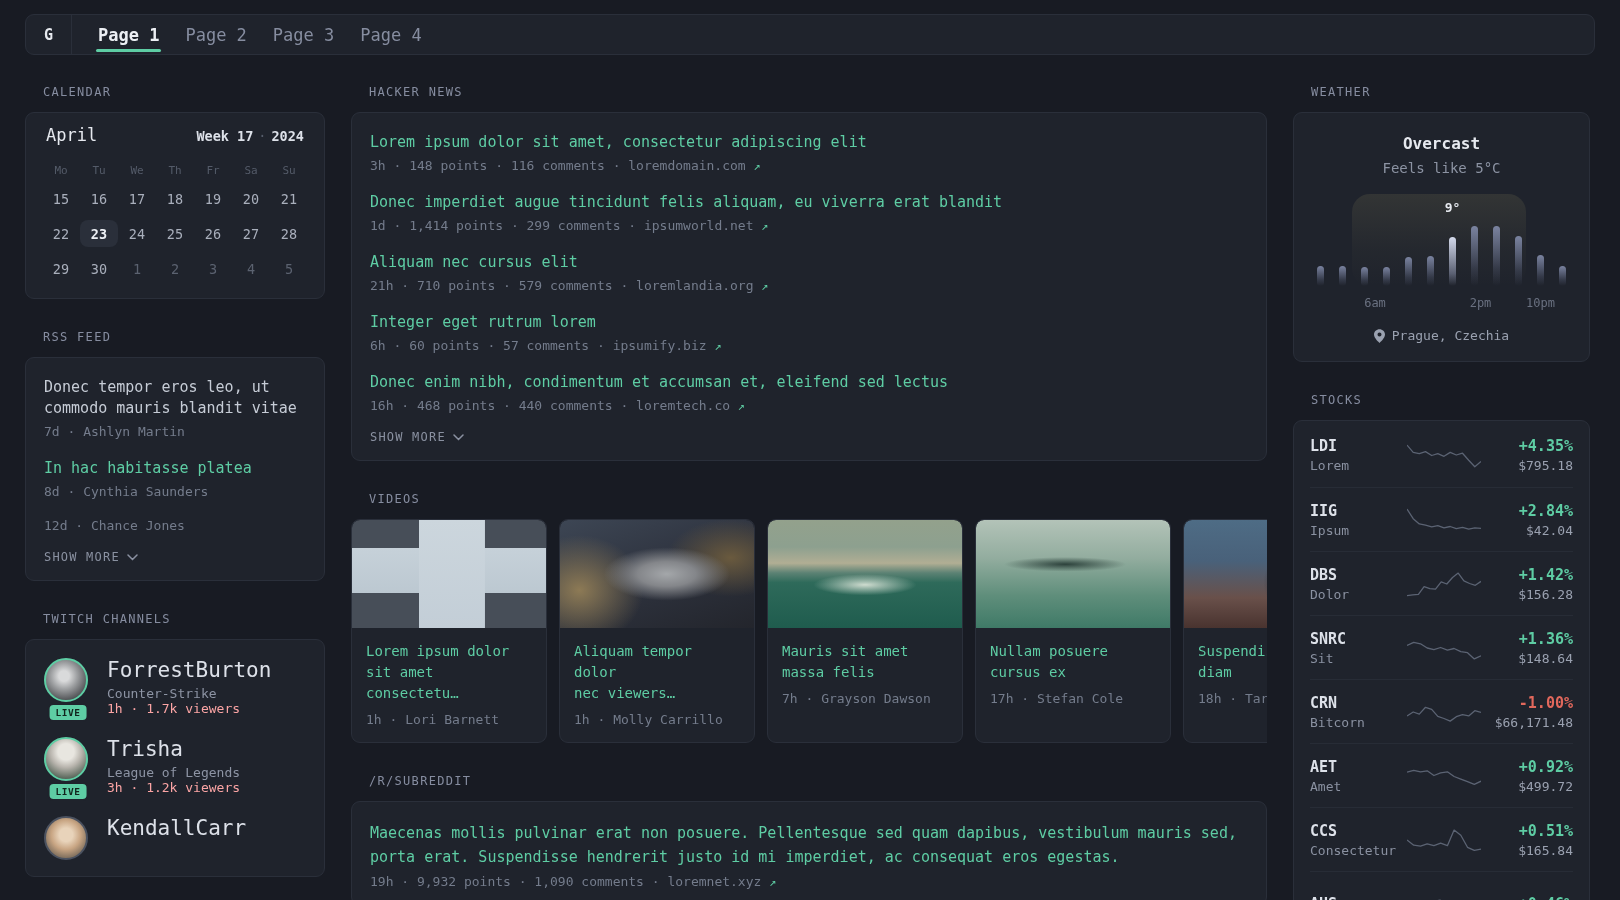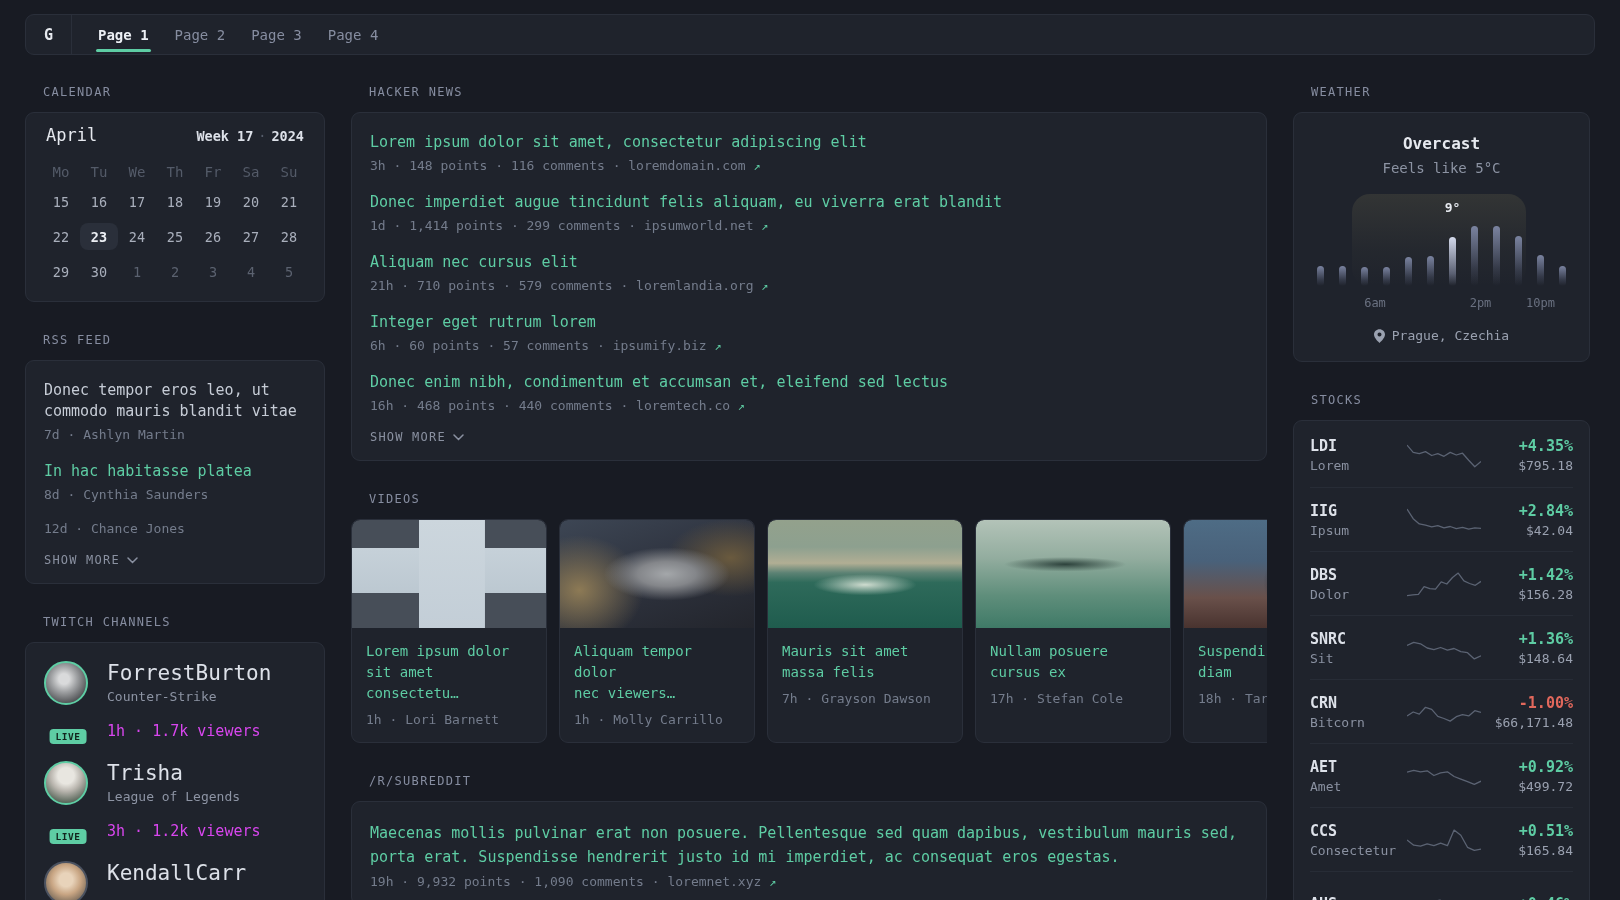--- a/index.html
+++ b/index.html
@@ -20,21 +20,21 @@
     display:flex;
     align-items:stretch;
   }
   .logo {
     width:46px; display:flex; align-items:center; justify-content:center;
     border-right:1px solid #2a2f3a; font-weight:bold; font-size:15px; color:#e6e9ef;
   }
   .tabs { display:flex; gap:26px; padding-left:26px; }
   .tab {
     position:relative; display:flex; align-items:center;
-    color:#868da0; font-size:14px; cursor:pointer;
+    color:#868da0; font-size:17px; cursor:pointer;
   }
   .tab.active { color:#eceff4; font-weight:bold; }
   .tab.active::after {
     content:""; position:absolute; left:-2px; right:-2px; bottom:2px;
     height:3px; border-radius:2px; background:#5ecda4;
   }
   
   .grid { display:flex; gap:26px; padding:30px 25px 0; align-items:flex-start; }
   .col-left  { width:300px; flex:none; }
   .col-mid   { width:916px; flex:none; }
@@ -50,21 +50,21 @@
     border-radius:9px;
   }
   
   .calendar { padding:12px 16px 16px; }
   .cal-head { display:flex; justify-content:space-between; align-items:baseline; padding:0 4px; }
   .cal-month { font-size:17px; color:#e6e9ef; }
   .cal-week { font-size:13.5px; font-weight:bold; color:#dde1e9; }
   .cal-week .dim-dot { color:#565d6b; padding:0 5px; font-weight:normal; }
   .cal-grid { display:grid; grid-template-columns:repeat(7,1fr); row-gap:8px; margin-top:8px; }
   .cal-grid.head { margin-top:19px; }
-  .wd { text-align:center; font-size:14px; color:#545b69; }
+  .wd { text-align:center; font-size:11px; color:#545b69; }
   .day {
     display:flex; align-items:center; justify-content:center;
     height:27px; font-size:13.5px; color:#a9afbc;
   }
   .day.out { color:#5b6270; }
   .day.sel { background:#2a2f3a; border-radius:8px; color:#eceff4; font-weight:bold; }
   
   .feed { padding:19px 18px 16px; }
   .feed-item + .feed-item { margin-top:19px; }
   .item-title { font-size:15px; line-height:21px; color:#5ecda4; cursor:pointer; }
@@ -128,21 +128,21 @@
   .a0 { background:radial-gradient(circle at 45% 40%, #d9dadb 0 16%, #9fa1a3 40%, #4a4c4f 78%, #303236 100%); }
   .a1 { background:radial-gradient(circle at 50% 32%, #e8e6e0 0 24%, #b9b5ae 46%, #5d6a5e 78%, #39413c 100%); }
   .a2 { background:radial-gradient(circle at 50% 42%, #e8d3ba 0 22%, #c8a583 48%, #8a7763 72%, #4e4a45 100%); }
   .live-badge {
     position:absolute; left:50%; bottom:-6px; transform:translateX(-50%);
     background:#5ecda4; color:#12251d; font-size:9.5px; font-weight:bold;
     padding:2px 6px; border-radius:6px; border:2px solid #1f232c; letter-spacing:.5px;
   }
   .tw-name { font-size:21px; font-weight:normal; color:#dde1e9; }
   .tw-game { margin-top:4px; font-size:13px; color:#8d94a4; }
-  .tw-meta { margin-top:18px; font-size:15px; color:#d946ef; }
+  .tw-meta { margin-top:0; font-size:13px; color:#fca5a5; }
   
   .sub-title { font-size:15px; line-height:24px; }
   
   .weather { padding:21px 0 18px; text-align:center; }
   .w-cond { font-size:16px; font-weight:bold; color:#e6e9ef; }
   .w-feels { margin-top:7px; font-size:14px; color:#8c93a3; }
   .w-chart { position:relative; width:249px; height:92px; margin:18px auto 0; }
   .wc-hl {
     position:absolute; top:0; height:92px; border-radius:18px;
     background:linear-gradient(180deg, rgba(170,160,105,.14), rgba(170,160,105,.04) 60%, rgba(170,160,105,0));

